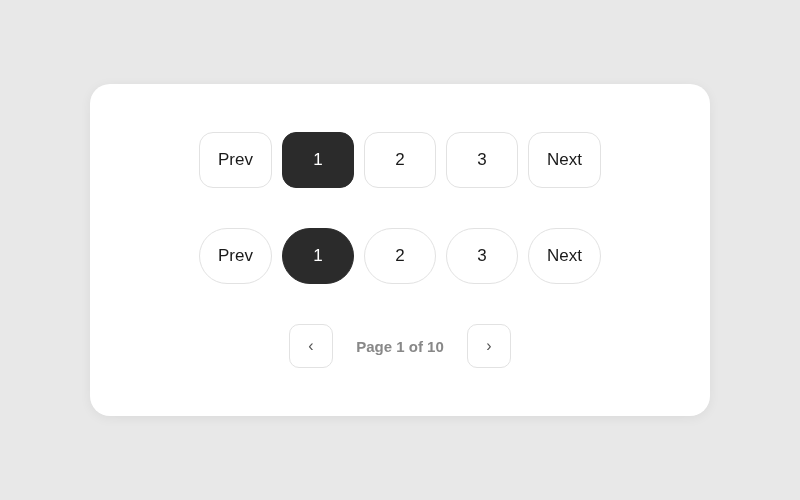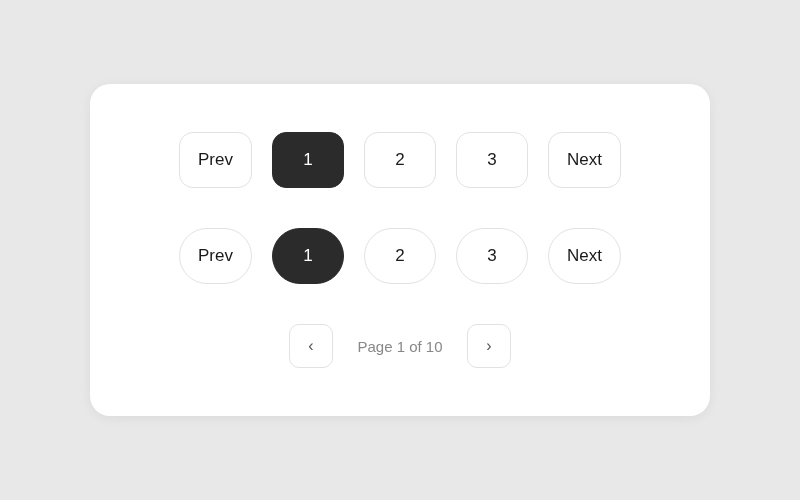--- a/index.html
+++ b/index.html
@@ -23,21 +23,21 @@
       flex-direction: column;
       align-items: center;
       gap: 40px;
       box-shadow: 0 2px 12px rgba(0,0,0,0.06);
     }
 
     
     .pagination-row {
       display: flex;
       align-items: center;
-      gap: 20px;
+      gap: 10px;
     }
 
     
     .btn-sq {
       min-width: 72px;
       height: 56px;
       border: 1.5px solid #e2e2e2;
       border-radius: 14px;
       background: #ffffff;
       font-size: 17px;
@@ -101,21 +101,21 @@
       align-items: center;
       justify-content: center;
       font-size: 16px;
       color: #555;
       transition: background 0.15s;
     }
 
     .page-label {
       font-size: 15px;
       color: #888;
-      font-weight: 400;
+      font-weight: 700;
       min-width: 110px;
       text-align: center;
     }
   </style>
 </head>
 <body>
 
 <div class="card">
 
   <div class="pagination-row">

